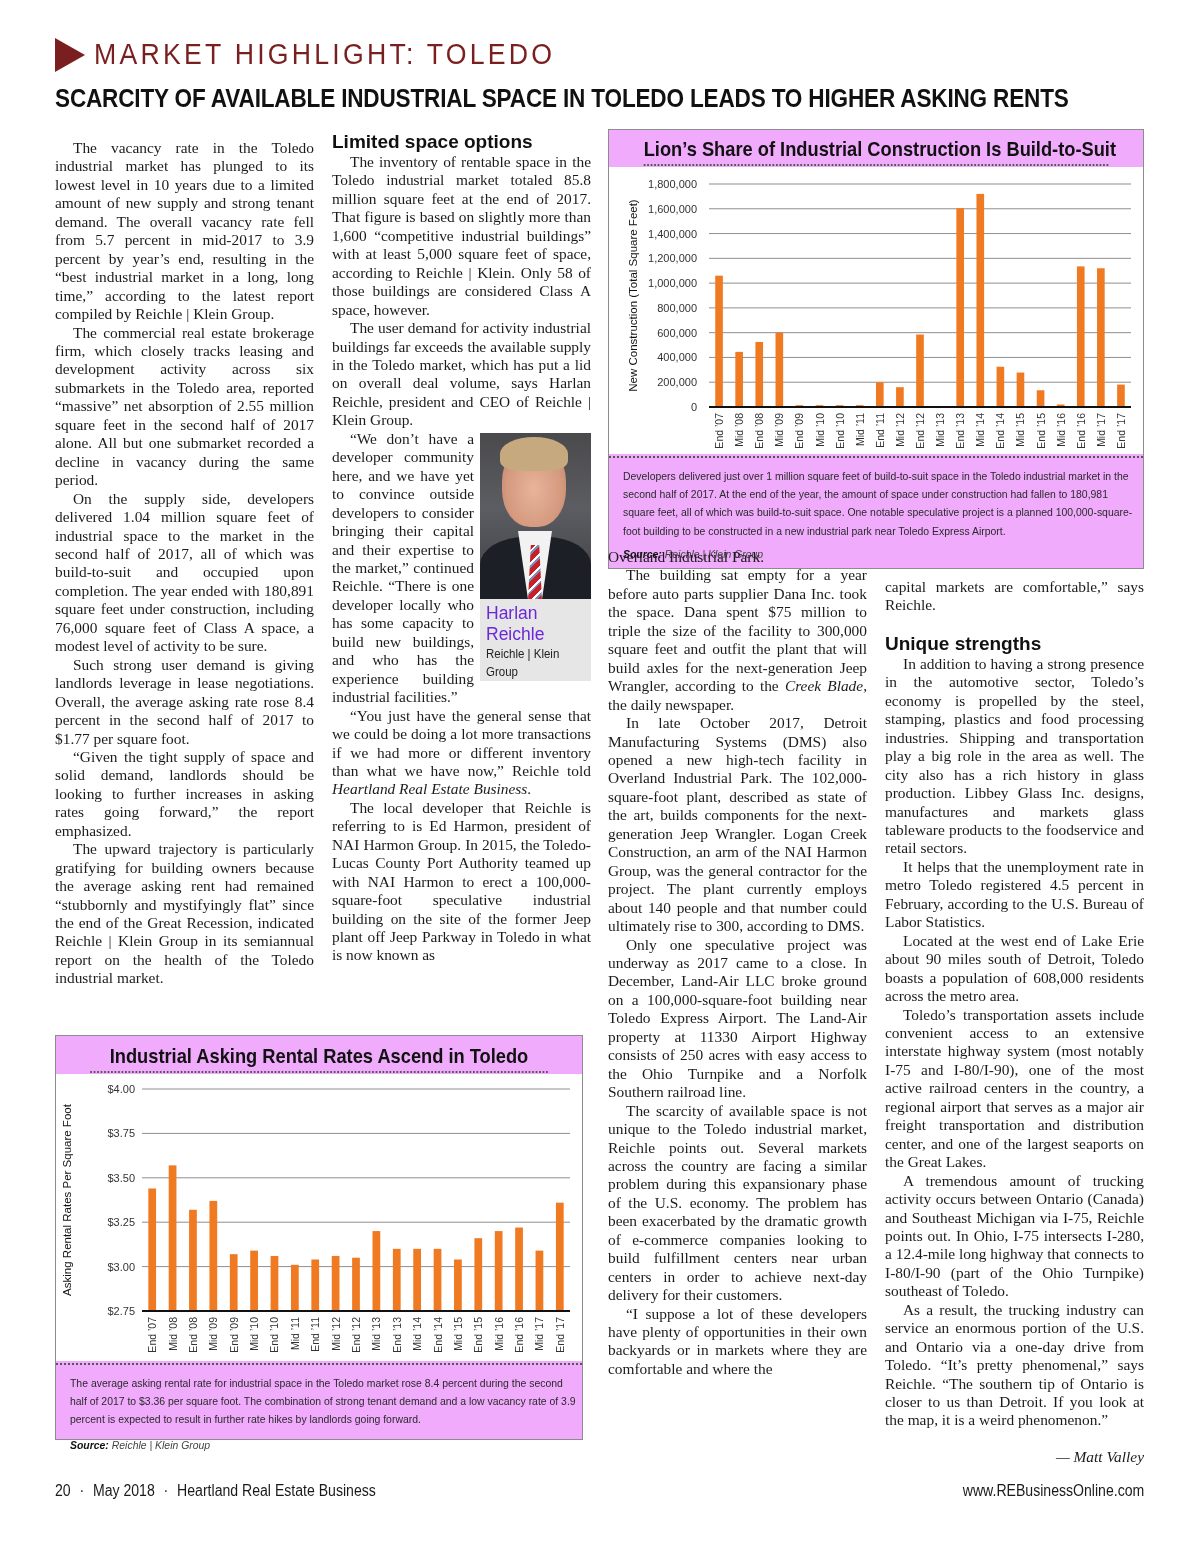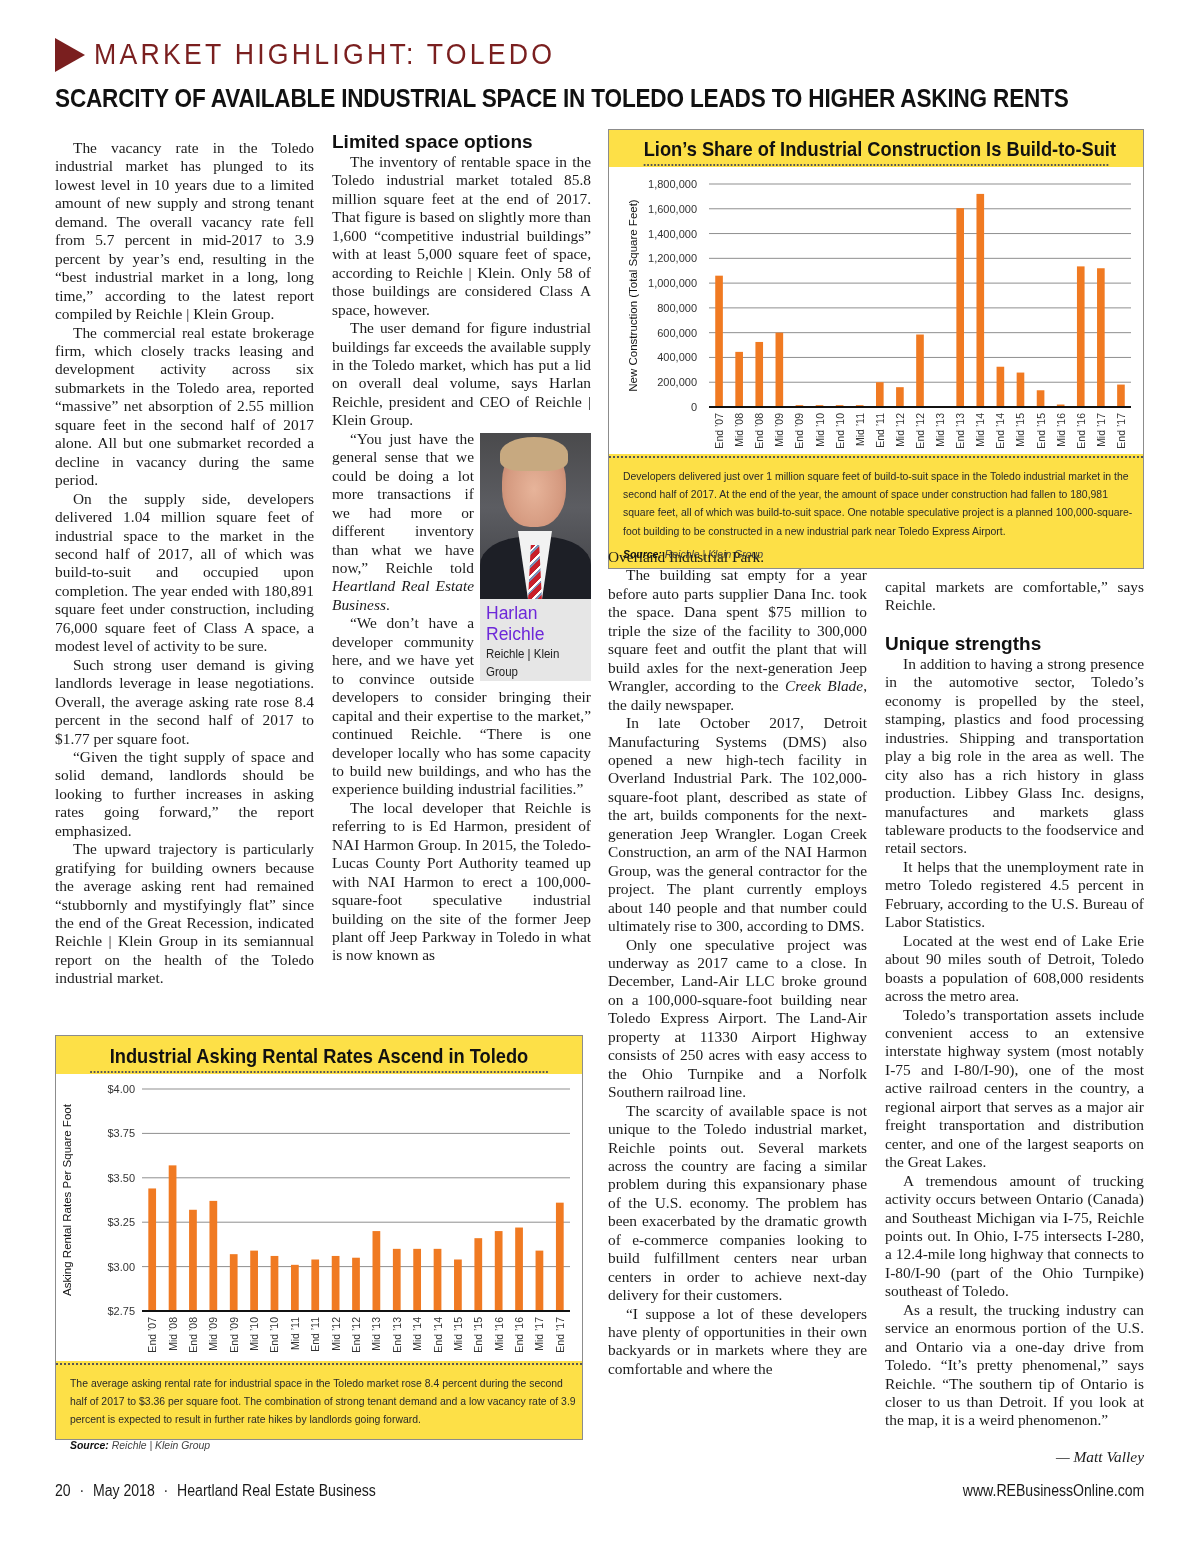--- a/index.html
+++ b/index.html
@@ -26,21 +26,21 @@
   .photo-img { width: 111px; height: 166px; position: relative; overflow: hidden; background: linear-gradient(180deg,#4a4a4c 0%, #5c5d62 45%, #3d3e42 100%); }
   .photo-img .head { position: absolute; left: 22px; top: 10px; width: 64px; height: 84px; border-radius: 46% 46% 44% 44%; background: radial-gradient(ellipse at 50% 55%, #e7b49a 0%, #d59a80 60%, #b97b63 100%); }
   .photo-img .hair { position: absolute; left: 20px; top: 4px; width: 68px; height: 34px; border-radius: 50% 50% 30% 30%; background: #c7a980; }
   .photo-img .suit { position: absolute; left: 0; top: 104px; width: 111px; height: 70px; background: #1d1f26; border-radius: 40% 40% 0 0; }
   .photo-img .shirt { position: absolute; left: 38px; top: 98px; width: 34px; height: 70px; background: #f2f2f2; clip-path: polygon(0 0,100% 0,70% 100%,30% 100%); }
   .photo-img .tie { position: absolute; left: 48px; top: 112px; width: 14px; height: 56px; background: repeating-linear-gradient(135deg,#c8202b 0 5px,#ffffff 5px 7px,#7a8fb5 7px 9px); clip-path: polygon(20% 0,80% 0,100% 100%,0 100%); }
   .photo-cap { padding: 4px 4px 0 6px; }
   .photo-cap .name { font-family: "Liberation Sans", sans-serif; font-weight: normal; font-size: 17.5px; line-height: 21px; color: #6d28d9; text-align: left; text-indent: 0; }
   .photo-cap .org { font-family: "Liberation Sans", sans-serif; font-size: 12.5px; line-height: 18px; color: #222; text-align: left; text-indent: 0; transform: scaleX(0.92); transform-origin: left; }
 
-  .chart-box { position: absolute; background: #fde047; border: 1.5px solid #8c8c8c; }
+  .chart-box { position: absolute; background: #f0abfc; border: 1.5px solid #8c8c8c; }
   .chart-title { font-family: "Liberation Sans", sans-serif; font-weight: bold; color: #111; text-align: center; white-space: nowrap; border-bottom: 2px dotted #555; }
   .chart-plot { background: #ffffff; position: absolute; left: 0; right: 0; }
   .chart-plot svg { display: block; }
   .chart-caption { position: absolute; left: 14px; right: 14px; font-family: "Liberation Sans", sans-serif; font-size: 11.6px; line-height: 18.2px; color: #2a2a2a; transform: scaleX(0.9); transform-origin: left top; width: 575px; }
   .chart-source { position: absolute; left: 14px; font-family: "Liberation Sans", sans-serif; font-size: 11.6px; color: #333; transform: scaleX(0.9); transform-origin: left top; white-space: nowrap; }
   .chart-source b { font-style: italic; color: #111; }
   .chart-source i { color: #444; }
 
   #chart1 { left: 608px; top: 129px; width: 536px; height: 440px; }
   #chart1 .chart-title { height: 36px; line-height: 38px; font-size: 21px; transform: scaleX(0.87); transform-origin: center; }
@@ -80,36 +80,36 @@
   <p>The commercial real estate brokerage firm, which closely tracks leasing and development activity across six submarkets in the Toledo area, reported “massive” net absorption of 2.55 million square feet in the second half of 2017 alone. All but one submarket recorded a decline in vacancy during the same period.</p>
   <p>On the supply side, developers delivered 1.04 million square feet of industrial space to the market in the second half of 2017, all of which was build-to-suit and occupied upon completion. The year ended with 180,891 square feet under construction, including 76,000 square feet of Class A space, a modest level of activity to be sure.</p>
   <p>Such strong user demand is giving landlords leverage in lease negotiations. Overall, the average asking rate rose 8.4 percent in the second half of 2017 to $1.77 per square foot.</p>
   <p>“Given the tight supply of space and solid demand, landlords should be looking to further increases in asking rates going forward,” the report emphasized.</p>
   <p>The upward trajectory is particularly gratifying for building owners because the average asking rent had remained “stubbornly and mystifyingly flat” since the end of the Great Recession, indicated Reichle | Klein Group in its semiannual report on the health of the Toledo industrial market.</p>
 </div>
 
 <div class="col" id="col2">
   <h3>Limited space options</h3>
   <p>The inventory of rentable space in the Toledo industrial market totaled 85.8 million square feet at the end of 2017. That figure is based on slightly more than 1,600 “competitive industrial buildings” with at least 5,000 square feet of space, according to Reichle | Klein. Only 58 of those buildings are considered Class A space, however.</p>
-  <p>The user demand for figure industrial buildings far exceeds the available supply in the Toledo market, which has put a lid on overall deal volume, says Harlan Reichle, president and CEO of Reichle | Klein Group.</p>
+  <p>The user demand for activity industrial buildings far exceeds the available supply in the Toledo market, which has put a lid on overall deal volume, says Harlan Reichle, president and CEO of Reichle | Klein Group.</p>
   <div class="photo-float">
     <div class="photo-img">
       <div class="suit"></div>
         <div class="shirt"></div>
         <div class="tie"></div>
         <div class="head"></div>
         <div class="hair"></div>
     </div>
     <div class="photo-cap">
       <div class="name">Harlan Reichle</div>
       <div class="org">Reichle | Klein Group</div>
     </div>
   </div>
+  <p>“We don’t have a developer community here, and we have yet to convince outside developers to consider bringing their capital and their expertise to the market,” continued Reichle. “There is one developer locally who has some capacity to build new buildings, and who has the experience building industrial facilities.”</p>
   <p><span>“You just have the general sense that we could be doing a lot more transactions if we had more or different inventory than what we have now,” Reichle told </span><i>Heartland Real Estate Business</i>.</p>
-  <p>“We don’t have a developer community here, and we have yet to convince outside developers to consider bringing their capital and their expertise to the market,” continued Reichle. “There is one developer locally who has some capacity to build new buildings, and who has the experience building industrial facilities.”</p>
   <p>The local developer that Reichle is referring to is Ed Harmon, president of NAI Harmon Group. In 2015, the Toledo-Lucas County Port Authority teamed up with NAI Harmon to erect a 100,000-square-foot speculative industrial building on the site of the former Jeep plant off Jeep Parkway in Toledo in what is now known as</p>
 </div>
 
 <div class="chart-box" id="chart1">
   <div class="chart-title">Lion’s Share of Industrial Construction Is Build-to-Suit</div>
   <div class="chart-plot">
     <svg id="svg1" width="533" height="287">
         <text x="28" y="128.5" text-anchor="middle" class="axis-title" transform="rotate(-90 28 128.5)">New Construction (Total Square Feet)</text>
         <text x="88" y="244" text-anchor="end" class="tick-text">0</text>
         <line x1="100" x2="522" y1="215.22222222222223" y2="215.22222222222223" stroke="#8f8f8f" stroke-width="1"></line>

